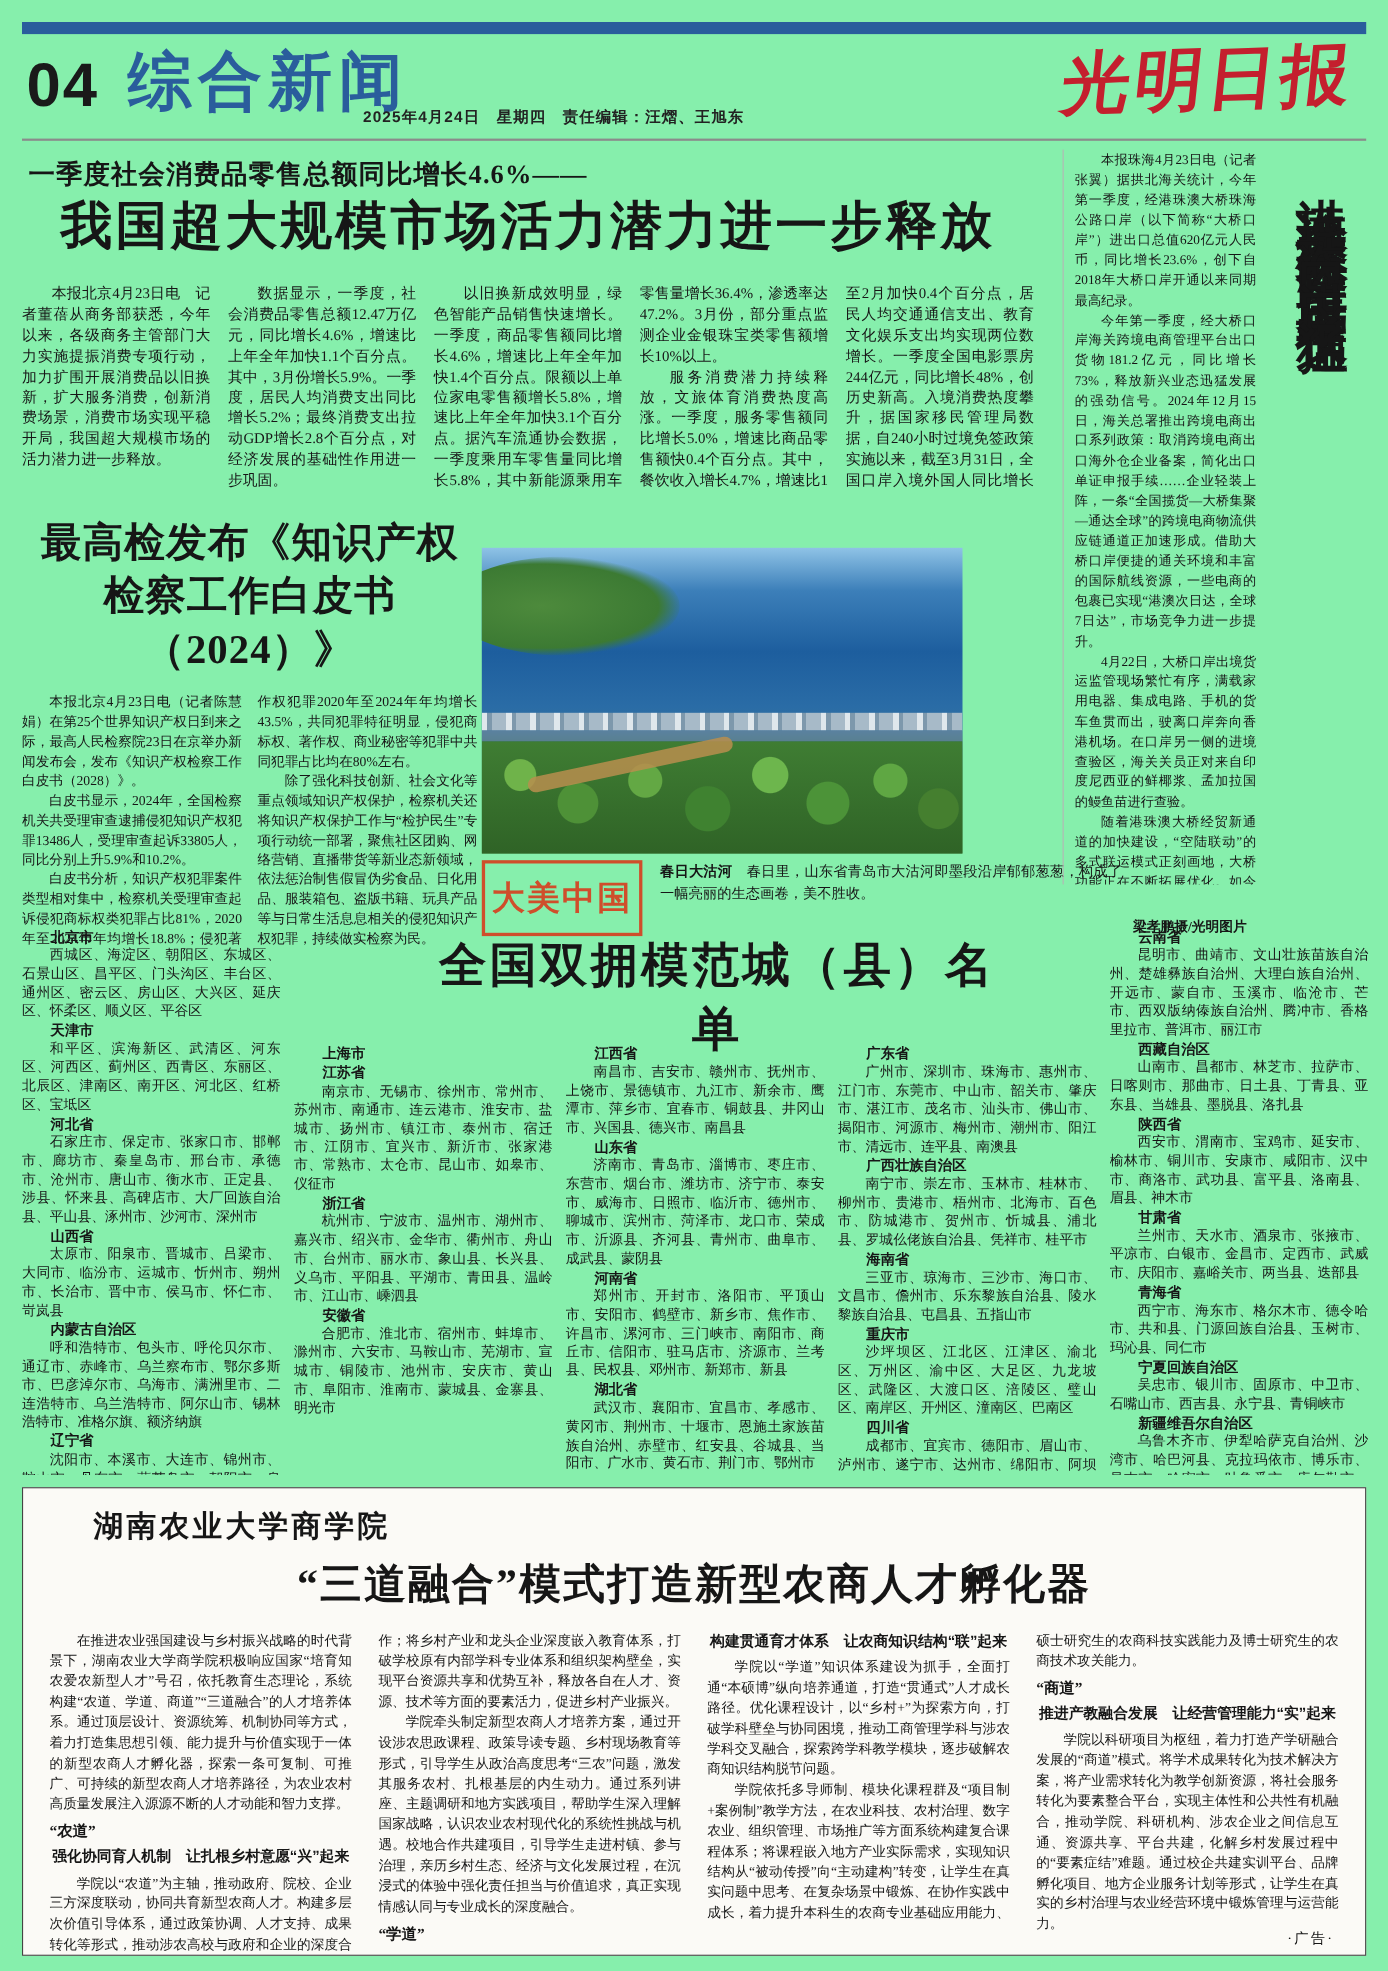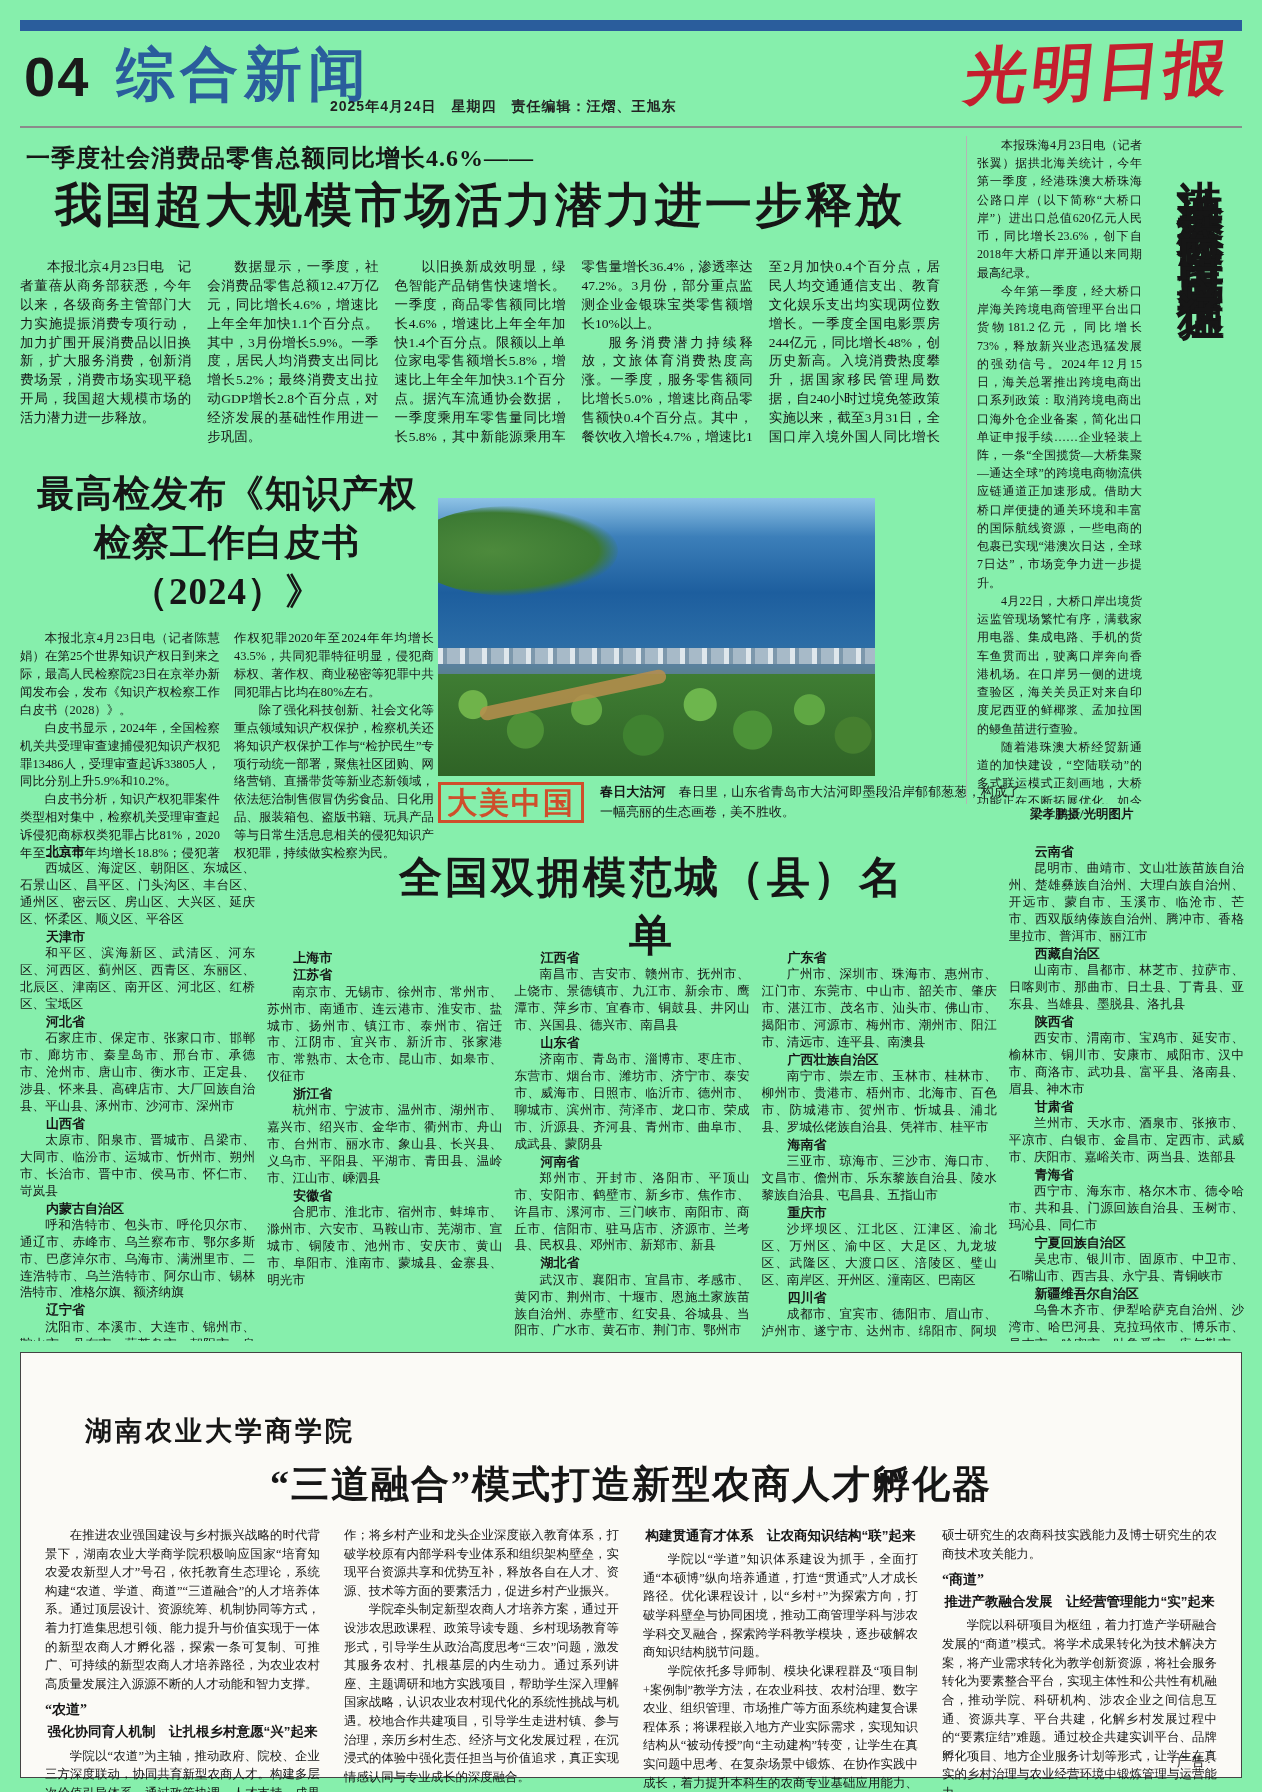--- a/index.html
+++ b/index.html
@@ -45,21 +45,21 @@
                     radial-gradient(circle at 60% 30%,#6db64d 0 16px,transparent 17px),
                     radial-gradient(circle at 72% 55%,#4c9338 0 19px,transparent 20px),
                     radial-gradient(circle at 85% 35%,#5fa743 0 15px,transparent 16px),
                     radial-gradient(circle at 95% 60%,#457f2f 0 18px,transparent 19px),
                     linear-gradient(180deg,#3f7d33 0%,#2f6326 100%);}
   .photo .path{position:absolute;left:40px;top:190px;width:190px;height:14px;background:#b98e4e;
          transform:rotate(-12deg);border-radius:7px;opacity:.85;}
   .cap-row{position:absolute;left:438px;top:782px;width:804px;display:flex;align-items:flex-start;}
   .cap-label{flex:0 0 auto;border:3px solid #cf4e2b;color:#cf4e2b;font-weight:900;
              font-family:"Liberation Sans",sans-serif;font-size:30px;letter-spacing:2px;
-             padding:1px 6px;margin-right:16px;line-height:1.1;}
+             padding:15px 6px;margin-right:16px;line-height:1.1;}
   .cap-text{font-size:13px;line-height:1.5;text-align:justify;width:420px;}
   .cap-title{font-weight:900;}
   .cap-credit{font-weight:700;white-space:nowrap;margin-left:10px;font-size:12.5px;align-self:flex-end;}
   
   .ra{position:absolute;left:966px;top:136px;width:176px;height:668px;border-left:1px solid #b5b5b5;
       padding-left:10px;}
   .ra-body{font-size:12px;line-height:1.52;text-align:justify;height:100%;overflow:hidden;}
   .vhead{position:absolute;left:1156px;top:142px;height:1000px;writing-mode:vertical-rl;
          font-size:47px;font-weight:900;letter-spacing:7px;line-height:1.9;}
   
@@ -69,21 +69,21 @@
   .mcols{display:flex;gap:12px;height:100%;}
   .mcol{flex:1 1 0;overflow:hidden;font-size:12.6px;line-height:1.34;text-align:justify;}
   .mcol.pad{padding-top:106px;}
   .prov-name{margin:0;padding-left:2em;font-size:13px;font-weight:700;
              font-family:"Liberation Sans",sans-serif;}
   .prov-cities{margin:0;text-indent:2em;}
   
   .ad{position:absolute;left:20px;top:1352px;width:1222px;height:426px;border:1.5px solid #444;
       background:#fbfaf6;padding:16px 24px 10px;}
   .ad-kicker{font-size:27px;font-weight:900;font-family:"Liberation Sans",sans-serif;
-             letter-spacing:3px;margin-left:40px;margin-top:44px;}
+             letter-spacing:3px;margin-left:40px;}
   .ad-head{text-align:center;font-size:38px;font-weight:900;letter-spacing:2px;margin-top:10px;}
   .ad-cols{margin-top:16px;height:296px;column-count:4;column-gap:24px;column-fill:auto;
            font-size:12.4px;line-height:1.5;text-align:justify;overflow:hidden;}
   .ad-cols p{margin:0;text-indent:2em;}
   .ad-tag{margin:6px 0 0;text-align:left;font-weight:900;font-size:14px;
           font-family:Liberation Serif, serif;}
   .ad-sub{margin:2px 0 4px;text-align:center;font-weight:900;font-size:13.5px;
           font-family:"Liberation Sans",sans-serif;}
   .ad-mark{position:absolute;right:28px;bottom:6px;font-size:13px;letter-spacing:2px;}
 </style>

